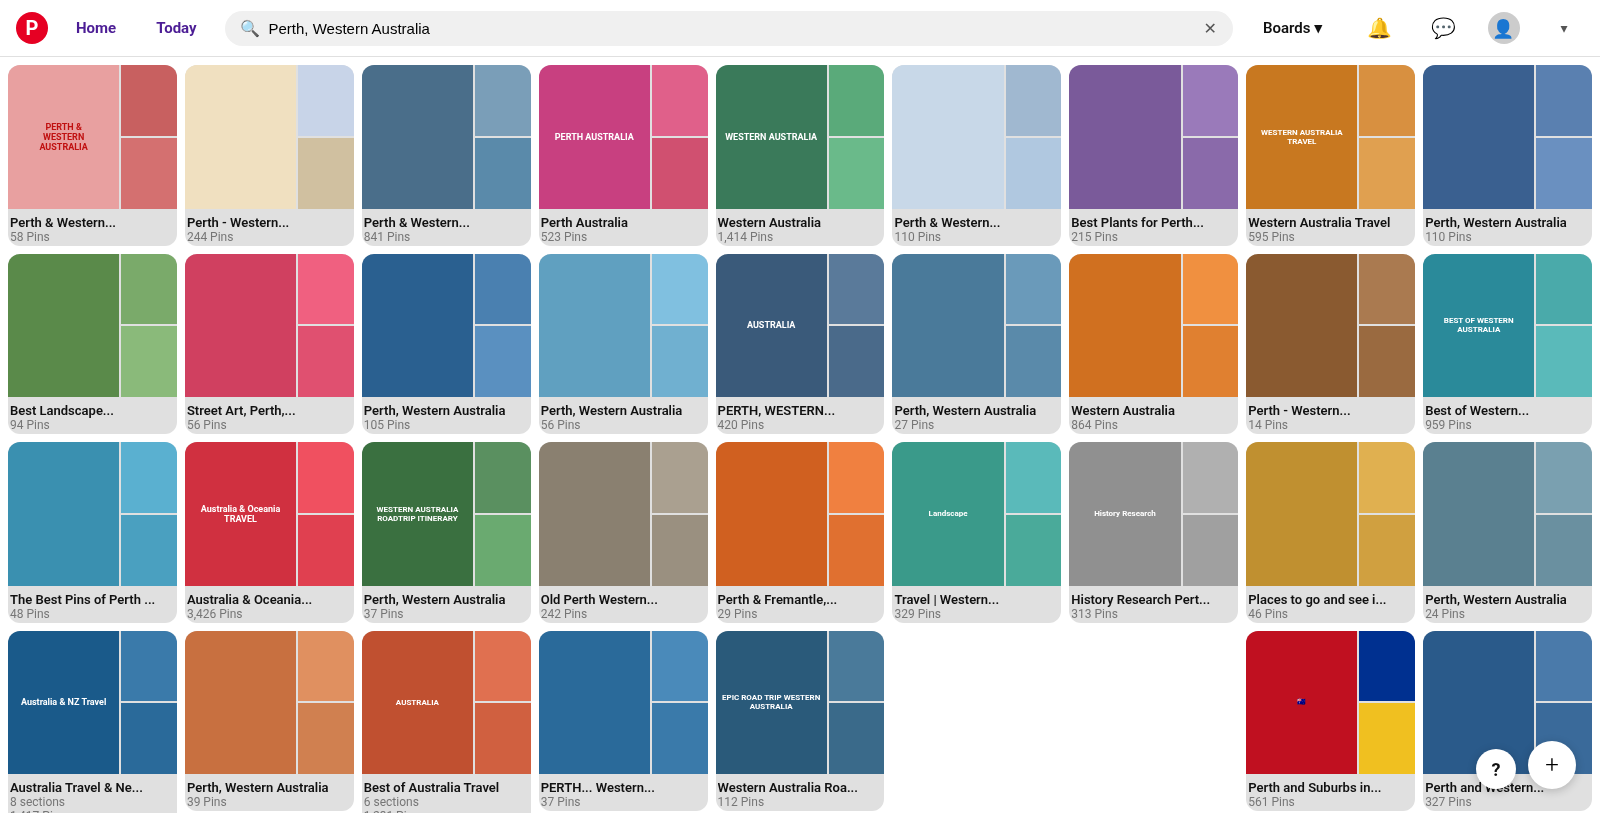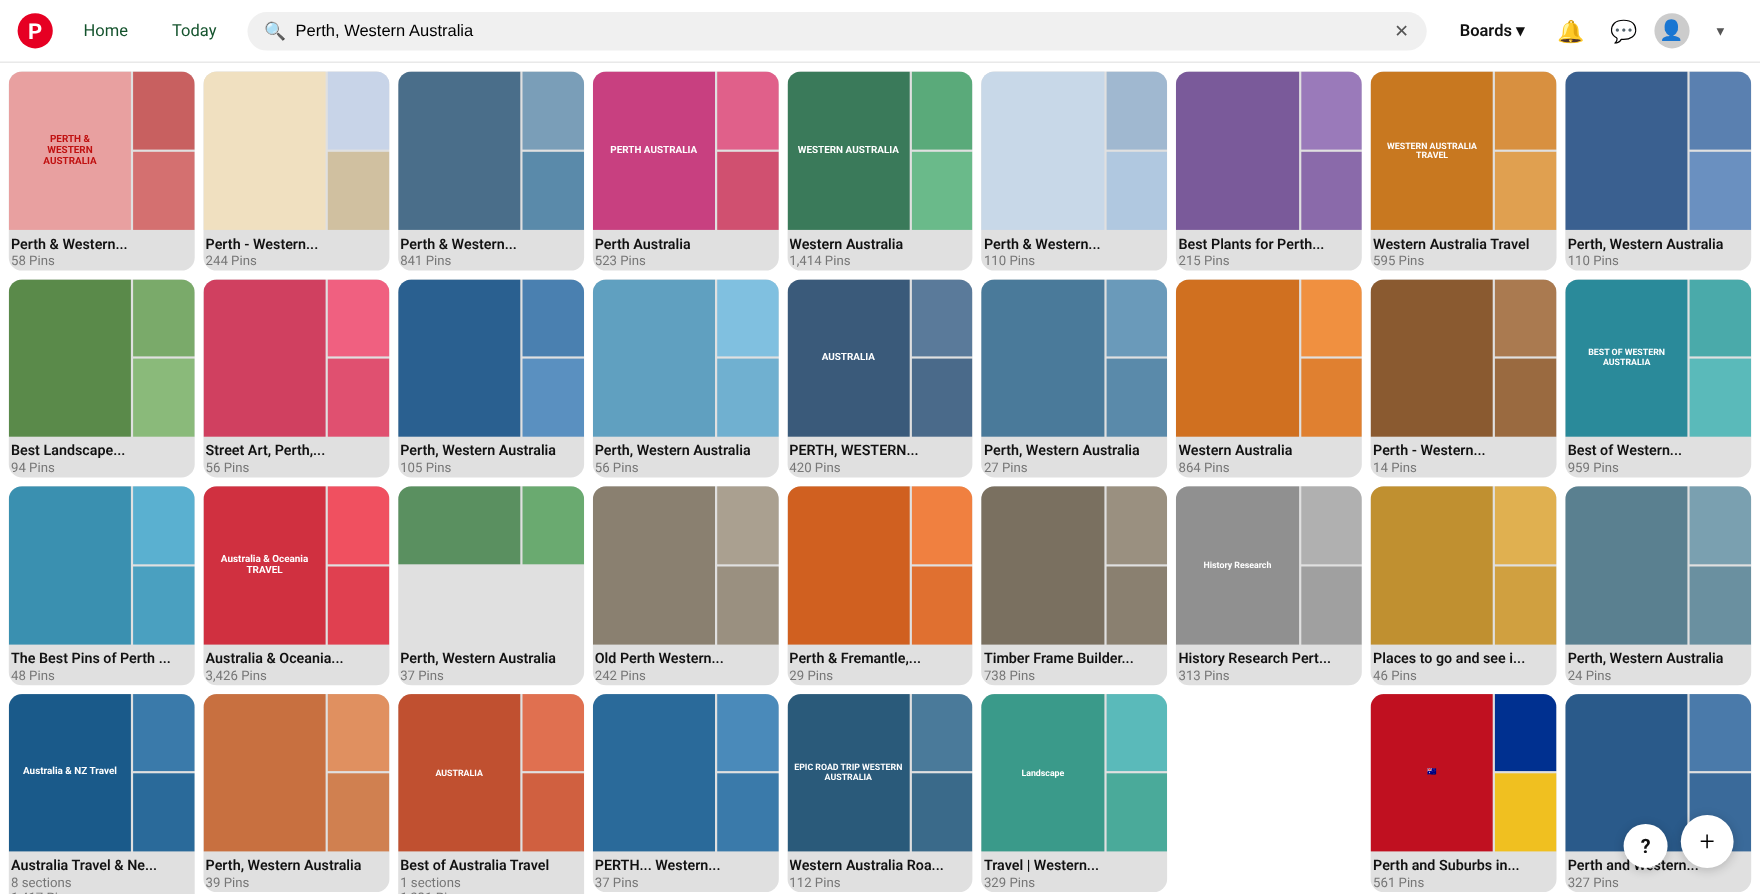--- a/index.html
+++ b/index.html
@@ -19,21 +19,21 @@
     }
     .pinterest-logo {
       width: 32px; height: 32px;
       background: #e60023;
       border-radius: 50%;
       display: flex; align-items: center; justify-content: center;
       color: #fff; font-size: 20px; font-weight: bold;
       flex-shrink: 0;
     }
     .nav-link {
-      font-size: 15px; font-weight: 400; color: #14532d;
+      font-size: 15px; font-weight: 700; color: #4c1d95;
       cursor: pointer; padding: 8px 12px;
       border-radius: 24px;
       white-space: nowrap;
     }
     .search-bar {
       flex: 1;
       display: flex;
       align-items: center;
       background: #f0f0f0;
       border-radius: 24px;
@@ -46,21 +46,21 @@
       background: transparent;
       font-size: 15px;
       outline: none;
     }
     .search-clear {
       cursor: pointer;
       color: #555;
       font-size: 16px;
     }
     .header-right {
-      display: flex; align-items: center; gap: 8px; text-align: right;
+      display: flex; align-items: center; gap: 24px; text-align: right;
     }
     .boards-btn {
       display: flex; align-items: center; gap: 4px;
       padding: 8px 14px;
       border-radius: 24px;
       font-size: 15px; font-weight: 600; color: #111;
       cursor: pointer;
       white-space: nowrap;
     }
     .icon-btn {
@@ -331,39 +331,40 @@
         <div class="color-rect" style="background:#5a90c0;"></div>
       </div>
       <div class="heart-icon">🤍</div>
       <div class="board-info">
         <div class="board-title">Perth, Western Australia</div>
         <div class="board-pins">105 Pins</div>
       </div>
     </div>
     <div class="board-card">
       <div class="cover-mosaic">
+        <div class="big color-rect" style="background:#3a7040; font-size:8px; font-weight:bold; color:#fff; padding:3px;">WESTERN AUSTRALIA ROADTRIP ITINERARY</div>
         <div class="color-rect" style="background:#5a9060;"></div>
         <div class="color-rect" style="background:#6aaa70;"></div>
       </div>
       <div class="heart-icon">🤍</div>
       <div class="board-info">
         <div class="board-title">Perth, Western Australia</div>
         <div class="board-pins">37 Pins</div>
       </div>
     </div>
     <div class="board-card">
       <div class="cover-mosaic">
         <div class="big color-rect" style="background:#c05030; font-size:8px; font-weight:bold; color:#fff; padding:3px;">AUSTRALIA</div>
         <div class="color-rect" style="background:#e07050;"></div>
         <div class="color-rect" style="background:#d06040;"></div>
       </div>
       <div class="heart-icon">🤍</div>
       <div class="board-info">
         <div class="board-title">Best of Australia Travel</div>
-        <div class="board-sections">1 sections</div>
+        <div class="board-sections">6 sections</div>
         <div class="board-pins">1,231 Pins</div>
       </div>
     </div>
 
   </div>
 
   <div class="col">
     <div class="board-card">
       <div class="cover-mosaic">
         <div class="big color-rect" style="background:#c84080; font-size:9px; font-weight:bold; color:#fff; padding:4px;">PERTH AUSTRALIA</div>
@@ -487,32 +488,20 @@
         <div class="color-rect" style="background:#5a8aaa;"></div>
       </div>
       <div class="heart-icon">🤍</div>
       <div class="board-info">
         <div class="board-title">Perth, Western Australia</div>
         <div class="board-pins">27 Pins</div>
       </div>
     </div>
     <div class="board-card">
       <div class="cover-mosaic">
-        <div class="big color-rect" style="background:#7a7060;"></div>
-        <div class="color-rect" style="background:#9a9080;"></div>
-        <div class="color-rect" style="background:#8a8070;"></div>
-      </div>
-      <div class="heart-icon">🤍</div>
-      <div class="board-info">
-        <div class="board-title">Timber Frame Builder...</div>
-        <div class="board-pins">738 Pins</div>
-      </div>
-    </div>
-    <div class="board-card">
-      <div class="cover-mosaic">
         <div class="big color-rect" style="background:#3a9a8a; font-size:8px; font-weight:bold; color:#fff; padding:3px;">Landscape</div>
         <div class="color-rect" style="background:#5ababa;"></div>
         <div class="color-rect" style="background:#4aaa9a;"></div>
       </div>
       <div class="heart-icon">🤍</div>
       <div class="board-info">
         <div class="board-title">Travel | Western...</div>
         <div class="board-pins">329 Pins</div>
       </div>
     </div>

